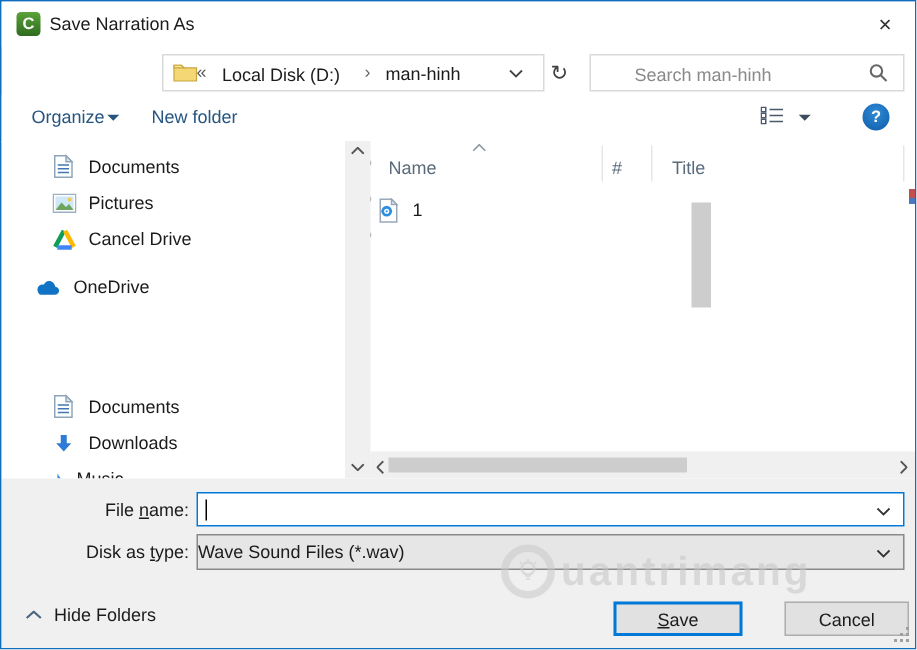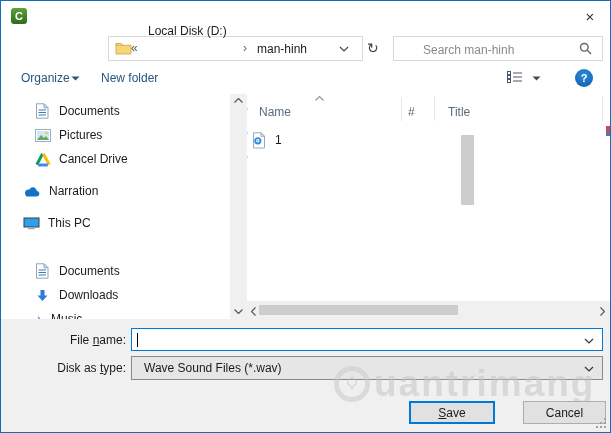--- a/index.html
+++ b/index.html
@@ -11,21 +11,21 @@
   .titlebar{left:0;top:0;right:0;height:30px;background:#fff;}
   .app-icon{left:10px;top:7px;width:16px;height:16px;border-radius:3px;
     background:linear-gradient(#5aa23a,#2e6b1e);color:#fff;font-weight:bold;
     font-size:11px;display:flex;align-items:center;justify-content:center;}
   .win-title{left:32px;top:8px;}
   .close-btn{left:576px;top:4px;width:26px;height:22px;display:flex;align-items:center;
     justify-content:center;font-size:15px;color:#333;cursor:default;}
   
   .crumb-box{left:107px;top:35px;width:255px;height:25px;border:1px solid #d9d9d9;background:#fff;box-sizing:border-box;}
   .crumb-chevrons{left:130px;top:40px;color:#555;font-size:12px;}
-  .crumb1{left:147px;top:23px;}
+  .crumb1{left:147px;top:42px;}
   .crumb-sep{left:242px;top:40px;color:#666;}
   .crumb2{left:256px;top:41px;}
   .crumb-drop{left:338px;top:45px;}
   .refresh-btn{left:366px;top:39px;font-size:14px;color:#404040;}
   .search-box{left:392px;top:35px;width:210px;height:25px;border:1px solid #d9d9d9;background:#fff;box-sizing:border-box;}
   .search-input{position:absolute;left:10px;top:2px;width:165px;height:19px;border:none;outline:none;
     font-family:"Liberation Sans",sans-serif;font-size:12px;color:#555;margin-left:17px;}
   .search-input::placeholder{color:#8a8a8a;opacity:1;}
   .search-glyph{position:absolute;right:10px;top:5px;}
   
@@ -64,32 +64,33 @@
   .btn{position:absolute;top:82px;height:23px;box-sizing:border-box;background:#e1e1e1;
     display:flex;align-items:center;justify-content:center;font-size:12px;color:#1b1b1b;}
   .btn-save{left:408px;width:86px;border:2px solid #0078d7;}
   .btn-cancel{left:522px;width:83px;border:1px solid #adadad;}
   .hidefolders{position:absolute;left:16px;top:84px;display:flex;align-items:center;gap:8px;color:#1b1b1b;}
   .u{text-decoration:underline;}
   
   .watermark{position:absolute;left:333px;top:44px;display:flex;align-items:center;gap:4px;opacity:0.55;pointer-events:none;}
   .wm-circle{width:36px;height:36px;border-radius:50%;border:5px solid #c9c9c9;box-sizing:border-box;
     display:flex;align-items:center;justify-content:center;}
-  .wm-text{font-size:37px;font-weight:bold;color:#c6c6c6;letter-spacing:2px;}
+  .wm-text{font-size:27px;font-weight:bold;color:#c6c6c6;letter-spacing:2px;}
   .grip{position:absolute;right:4px;bottom:4px;width:10px;height:10px;}
   .grip i{position:absolute;width:2px;height:2px;background:#9f9f9f;}
   svg{display:block;}
 </style>
 </head>
 <body>
 
 <div class="window">
 
   <div class="abs titlebar">
     <div class="abs app-icon">C</div>
+    <div class="abs win-title">Save Narration As</div>
     <div class="abs close-btn">×</div>
   </div>
 
   <div class="abs crumb-box">
     <svg style="position:absolute;left:6px;top:4px" width="17" height="14" viewBox="0 0 17 14">
       <path d="M1 2.5 h5 l1.6 1.8 H16 V13 H1 Z" fill="#f6d776" stroke="#caa53d" stroke-width="0.8"></path>
       <path d="M1 2.5 h5 l1.6 1.8 H1 Z" fill="#fbe49b" stroke="#caa53d" stroke-width="0.8"></path>
     </svg>
   </div>
   <div class="abs crumb-chevrons">«</div>
@@ -181,30 +182,23 @@
             <circle cx="7.3" cy="3.7" r="2.2" fill="#8f8f8f"></circle>
             <path d="M5.8 5.2 L2 9.2" stroke="#8f8f8f" stroke-width="1.3"></path>
           </svg>
       </span>
     </div>
 
     <div class="abs side-item" style="left:22px;top:86px;width:200px">
       <svg width="18" height="13" viewBox="0 0 18 13">
         <path d="M4.2 11.5 h9.3 c1.6 0 2.9 -1.2 2.9 -2.7 c0 -1.4 -1.1 -2.6 -2.5 -2.7 C13.4 3.9 11.8 2.3 9.8 2.3 C8.2 2.3 6.8 3.3 6.3 4.7 C6 4.6 5.7 4.6 5.4 4.6 c-1.9 0 -3.4 1.5 -3.4 3.3 C2 9.8 3 11.5 4.2 11.5 Z" fill="#1173c5"></path>
       </svg>
-      <span class="lbl" style="margin-left:8px">Narration</span>
-    </div>
-
-    <div class="abs side-item" style="left:22px;top:118px;width:200px">
-      <svg width="17" height="15" viewBox="0 0 17 15">
-        <rect x="1" y="2" width="15" height="9" fill="#2fa0e8" stroke="#32404e"></rect>
-        <path d="M6 11 h5 l1.2 2.2 h-7.4 Z" fill="#9aa7b0"></path>
-      </svg>
-      <span class="lbl" style="margin-left:8px">This PC</span>
-    </div>
+      <span class="lbl" style="margin-left:8px">OneDrive</span>
+    </div>
+
 
 
     <div class="abs side-item" style="left:34px;top:166px;width:190px">
       <svg width="14" height="16" viewBox="0 0 14 16">
         <path d="M1.5 0.8 H9 L13 4.8 V15.2 H1.5 Z" fill="#fff" stroke="#8fa6ba"></path>
         <path d="M9 0.8 L13 4.8 H9 Z" fill="#d8e6f2" stroke="#8fa6ba"></path>
         <path d="M3.5 7 H11 M3.5 9.5 H11 M3.5 12 H11" stroke="#3f78b5"></path>
       </svg>
       <span class="lbl" style="margin-left:10px">Documents</span>
     </div>
@@ -283,39 +277,47 @@
       <input class="fname-input" value="" style="">
       <span class="caret-right">
         <svg width="10" height="6" viewBox="0 0 10 6">
             <path d="M1 1 L5 5 L9 1" stroke="#333" fill="none" stroke-width="1.2"></path>
           </svg>
       </span>
     </div>
 
     <div class="f-label" style="top:42px"><span>Disk as </span><span class="u">t</span><span>ype:</span></div>
     <div class="combo ftype">
-      <span style="margin-left:12px">Wave Sound Files (*.wav)</span>
+      <span style="margin-left:0">Wave Sound Files (*.wav)</span>
       <span class="caret-right">
         <svg width="10" height="6" viewBox="0 0 10 6">
             <path d="M1 1 L5 5 L9 1" stroke="#333" fill="none" stroke-width="1.2"></path>
           </svg>
       </span>
     </div>
 
     <div class="watermark">
       <div class="wm-circle">
         <svg width="16" height="18" viewBox="0 0 16 18">
           <circle cx="8" cy="7" r="4.2" stroke="#c9c9c9" fill="none" stroke-width="1.6"></circle>
           <path d="M6.3 12 H9.7 M6.8 14 H9.2" stroke="#c9c9c9" stroke-width="1.4"></path>
           <path d="M8 0.6 V2 M2.5 2.6 L3.6 3.7 M13.5 2.6 L12.4 3.7" stroke="#c9c9c9" stroke-width="1.2"></path>
         </svg>
       </div>
       <div class="wm-text">uantrimang</div>
     </div>
 
+    <div class="hidefolders">
+      <span>
+        <svg width="11" height="6" viewBox="0 0 11 6">
+            <path d="M0.8 5 L5.5 0.8 L10.2 5" stroke="#4a657f" fill="none" stroke-width="1.4"></path>
+          </svg>
+      </span>
+      <span>Hide Folders</span>
+    </div>
 
     <div class="btn btn-save">
         <span></span>
         <span class="u">S</span>
         <span>ave</span>
       </div>
     <div class="btn btn-cancel">Cancel</div>
 
     <div class="grip">
       <i style="left:8px;top:0"></i>

